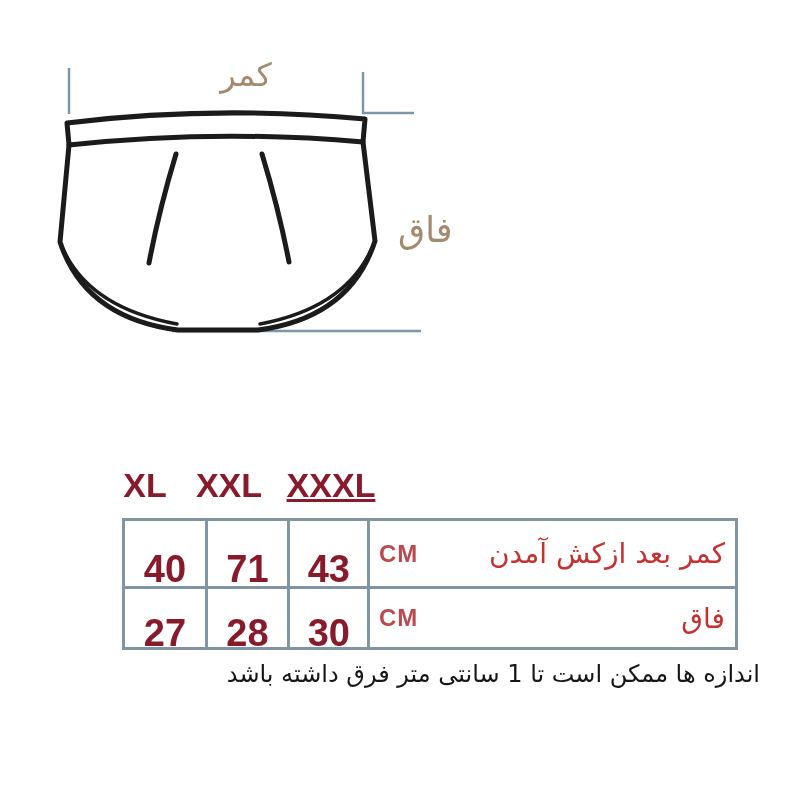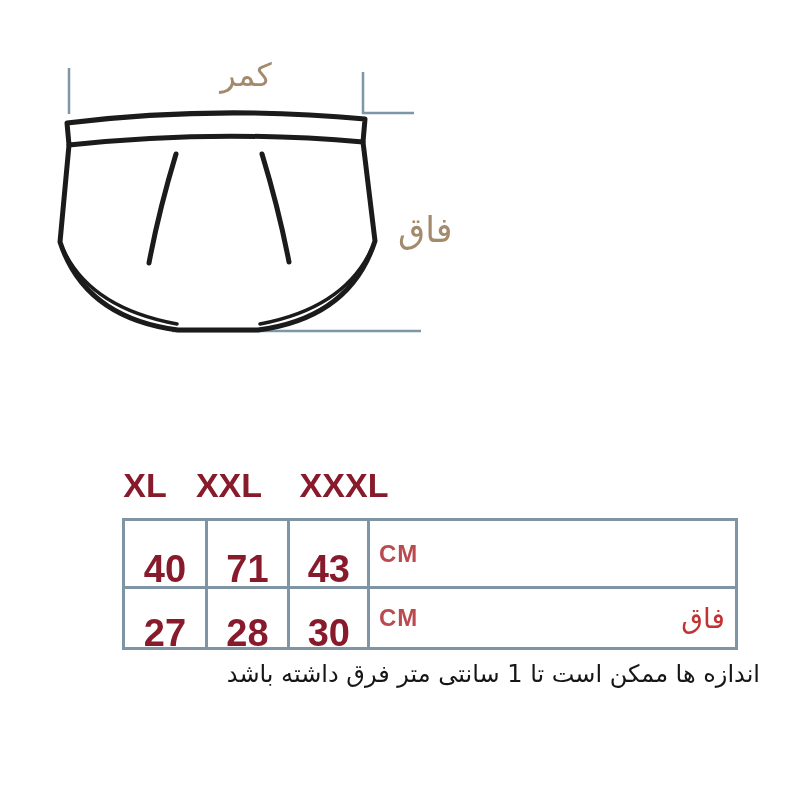--- a/index.html
+++ b/index.html
@@ -64,21 +64,21 @@
     top: 466px;
     transform: translateX(-50%);
     color: var(--size-values);
     font-family: "Liberation Sans", sans-serif;
     font-size: 34px;
     font-weight: 600;
     white-space: nowrap;
   }
   .hdr-xl   { left: 145px; }
   .hdr-xxl  { left: 229px; }
-  .hdr-xxxl { left: 344px; }
+  .hdr-xxxl { left: 331px; text-decoration: underline; }
 
   
   .size-table {
     position: absolute;
     left: 122px; top: 518px;
     width: 616px; height: 132px;
     border: 3px solid var(--table-border);
     display: grid;
     grid-template-columns: 80px 82px 80px 1fr;
     grid-template-rows: 65px 1fr;
@@ -164,20 +164,21 @@
       <span class="num">40</span>
     </div>
     <div class="cell bl">
       <span class="num">71</span>
     </div>
     <div class="cell bl right">
       <span class="num">43</span>
     </div>
     <div class="cell bl label-cell">
       <span class="unit">CM</span>
+      <span class="row-label">کمر بعد ازکش آمدن</span>
     </div>
 
     <div class="cell bt">
       <span class="num">27</span>
     </div>
     <div class="cell bl bt">
       <span class="num">28</span>
     </div>
     <div class="cell bl bt right">
       <span class="num">30</span>

